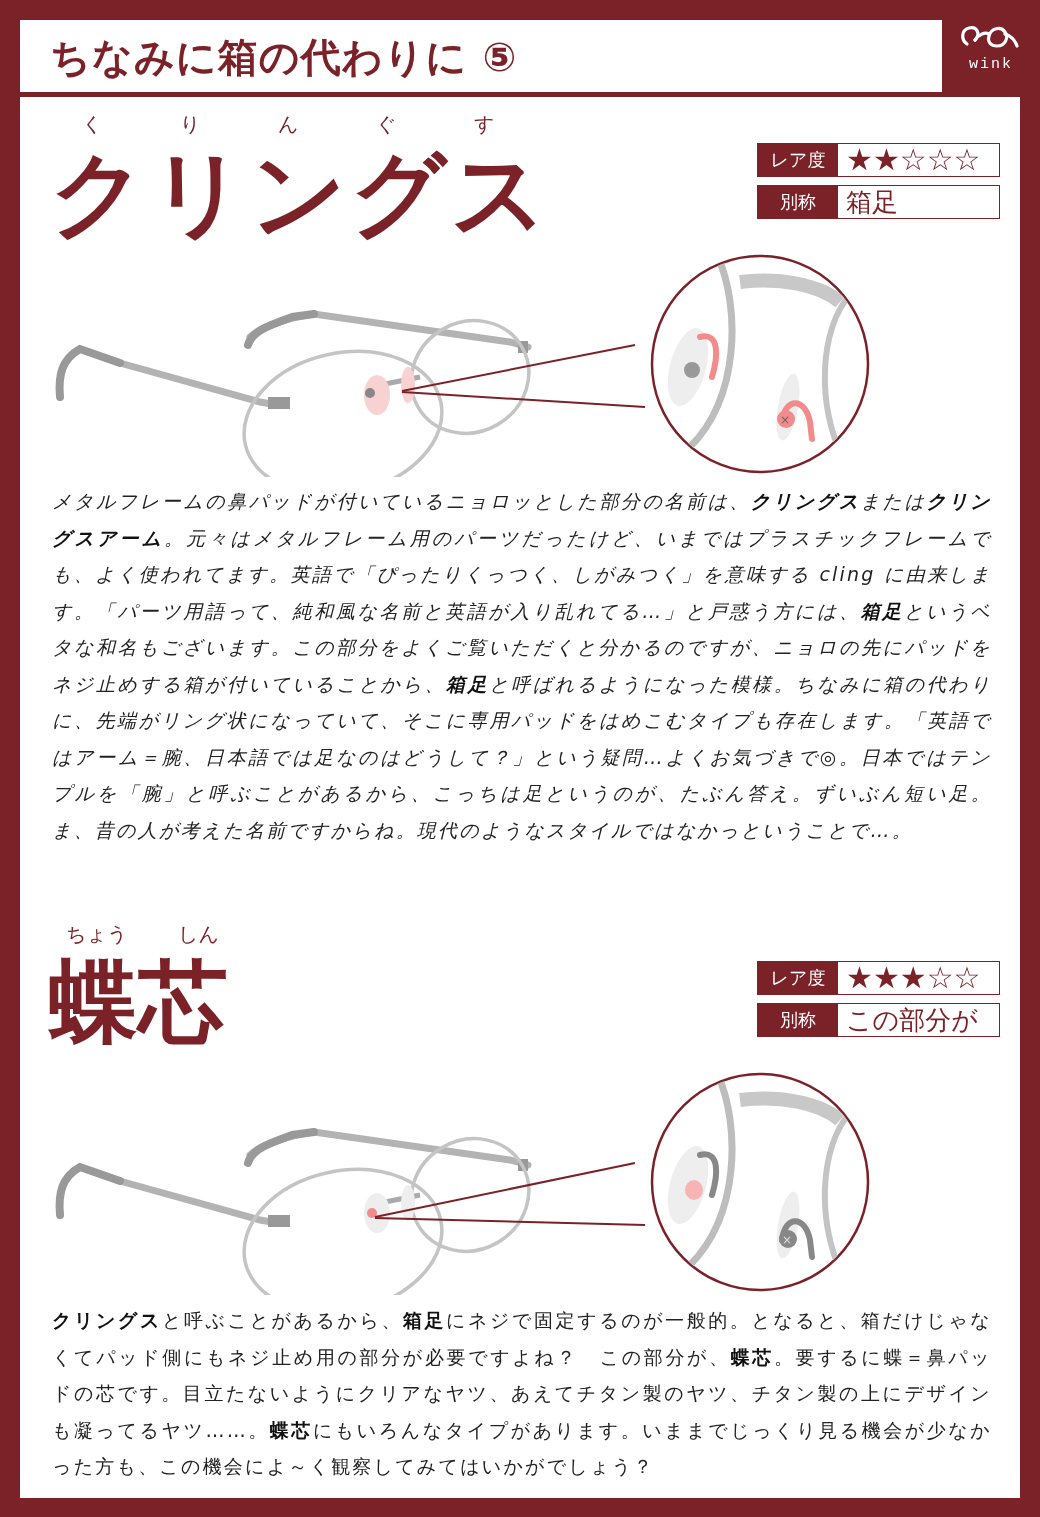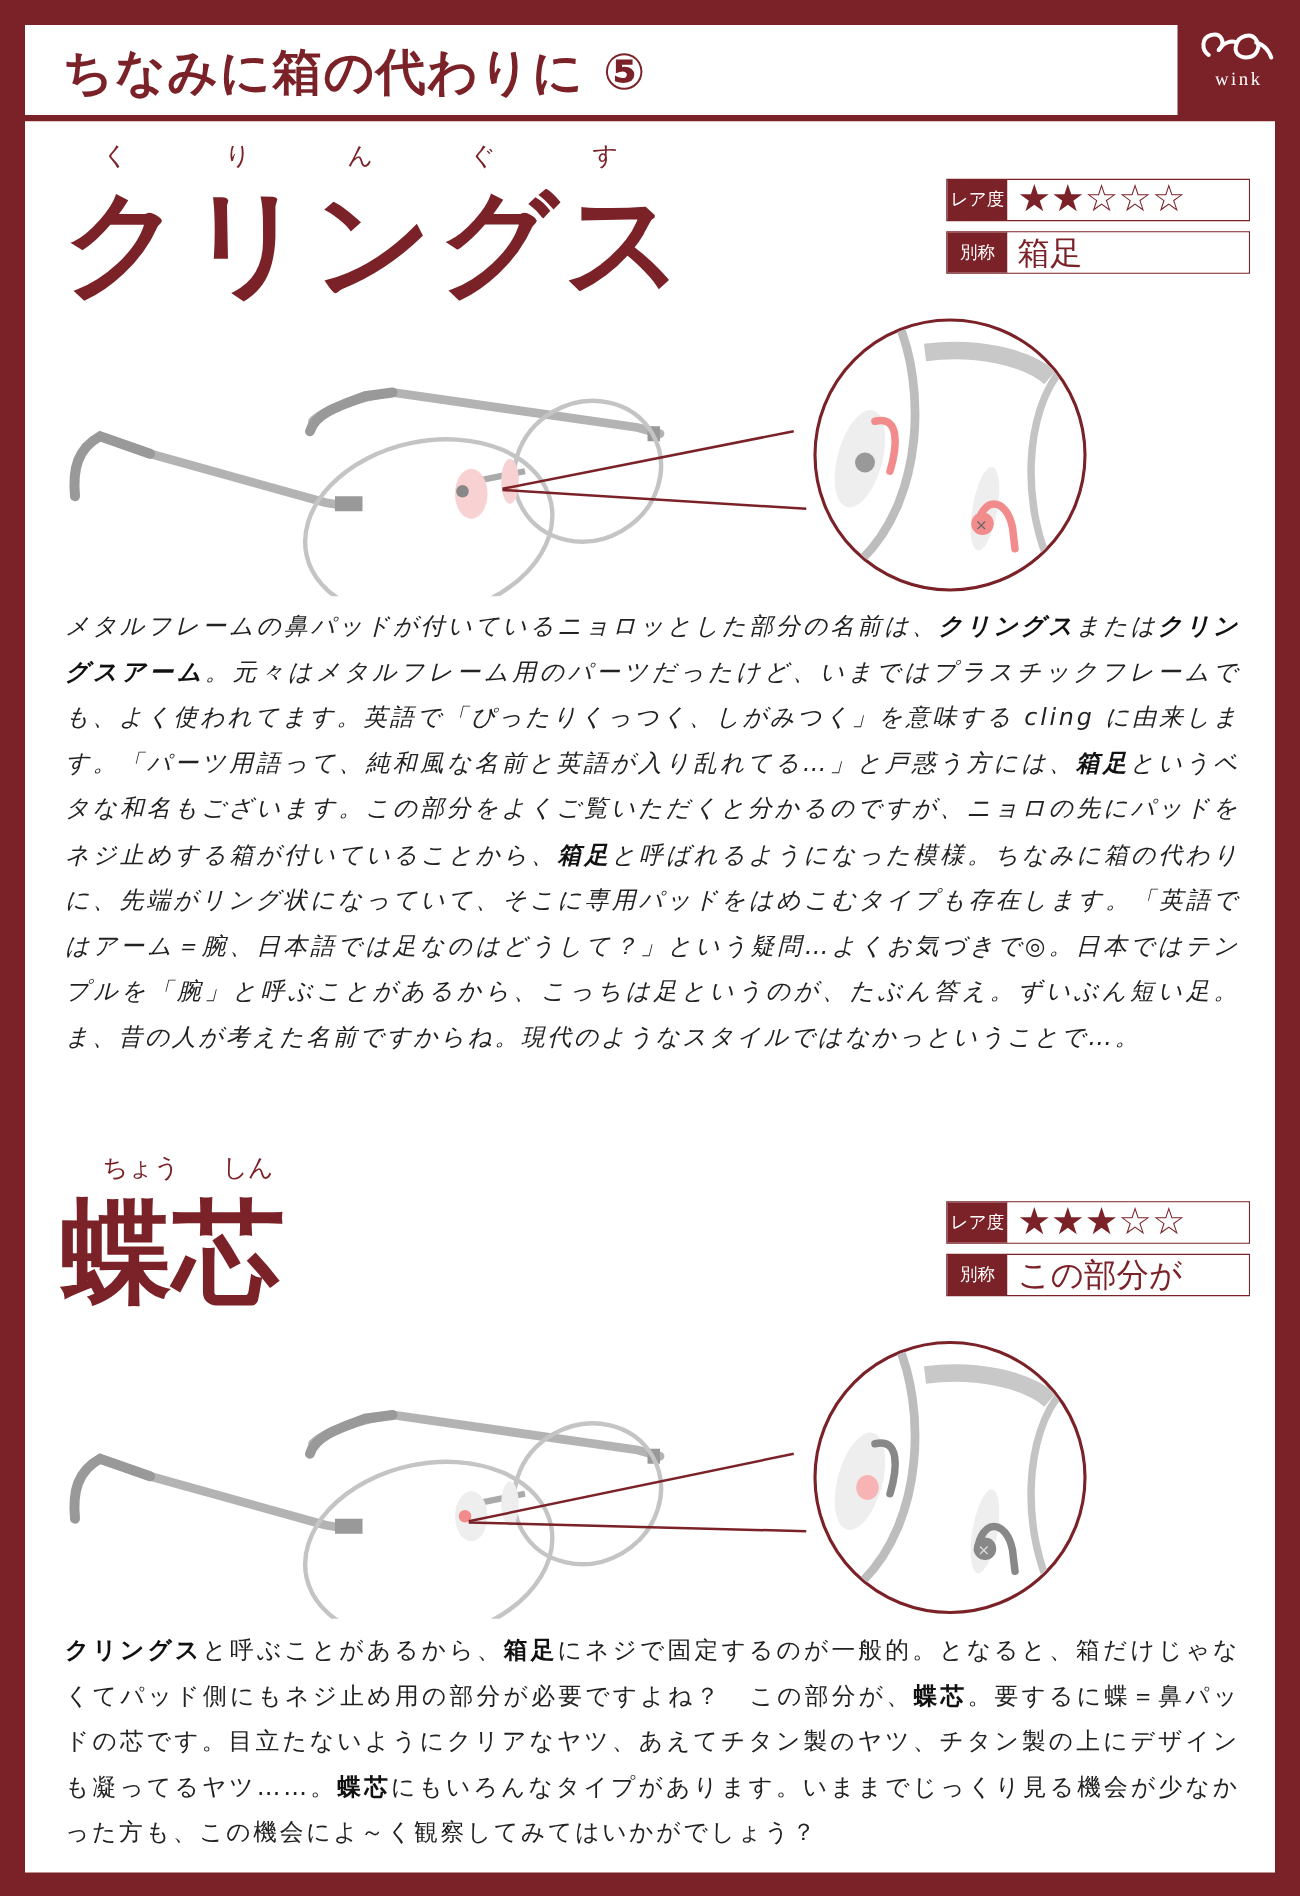--- a/index.html
+++ b/index.html
@@ -14,38 +14,38 @@
   .title-text {
     position: absolute; left: 30px; top: 10px; font-size: 40px; font-weight: bold;
     color: #7b2228; letter-spacing: 1px; white-space: nowrap;
   }
   .logo {
     position: absolute; left: 942px; top: 12px; width: 98px; height: 70px;
     color: #fff; text-align: center;
   }
   .logo svg { display: block; margin: 10px auto 0; }
   .logo-text {
-    font-family: Liberation Serif, serif; font-size: 15px;
+    font-family: Liberation Mono, monospace; font-size: 15px;
     letter-spacing: 2px; margin-top: 0px;
   }
   .panel {
     position: absolute; left: 20px; top: 97px; width: 1000px; height: 1401px;
     background: #fff;
   }
   .ruby {
     position: absolute; color: #7b2228; font-size: 20px; white-space: nowrap;
   }
   .ruby span { position: absolute; top: 0; }
   .big-term {
     position: absolute; color: #7b2228; font-weight: bold; white-space: nowrap;
   }
   .info-table { position: absolute; left: 737px; width: 243px; }
   .info-row { display: flex; height: 34px; margin-bottom: 8px; border: 1.5px solid #7b2228; box-sizing: border-box; }
   .info-label {
-    width: 48px; background: #7b2228; color: #fff; font-size: 14px;
+    width: 80px; background: #7b2228; color: #fff; font-size: 18px;
     display: flex; align-items: center; justify-content: center; flex-shrink: 0;
   }
   .info-value {
     flex: 1; color: #7b2228; display: flex; align-items: center; padding-left: 8px;
     font-size: 26px; background: #fff;
   }
   .stars { font-size: 30px; letter-spacing: 0px; line-height: 1; }
   .body-text {
     position: absolute; left: 32px; width: 940px; font-size: 19px; line-height: 36.5px;
     color: #222; letter-spacing: 2.2px; text-align: justify;
@@ -135,21 +135,21 @@
       </g>
     </svg>
 
     <div class="body-text" style="top:386px;font-style:italic;">
       <span>メタルフレームの鼻パッドが付いているニョロッとした部分の名前は、</span><b>クリングス</b><span>または</span><b>クリングスアーム</b><span>。元々はメタルフレーム用のパーツだったけど、いまではプラスチックフレームでも、よく使われてます。英語で「ぴったりくっつく、しがみつく」を意味する cling に由来します。「パーツ用語って、純和風な名前と英語が入り乱れてる…」と戸惑う方には、</span><b>箱足</b><span>というベタな和名もございます。この部分をよくご覧いただくと分かるのですが、ニョロの先にパッドをネジ止めする箱が付いていることから、</span><b>箱足</b><span>と呼ばれるようになった模様。ちなみに箱の代わりに、先端がリング状になっていて、そこに専用パッドをはめこむタイプも存在します。「英語ではアーム＝腕、日本語では足なのはどうして？」という疑問…よくお気づきで◎。日本ではテンプルを「腕」と呼ぶことがあるから、こっちは足というのが、たぶん答え。ずいぶん短い足。ま、昔の人が考えた名前ですからね。現代のようなスタイルではなかっということで…。</span>
     </div>
   </div>
 
   <div>
     <div class="ruby" style="left:46px; top:824px; width:200px; height:26px;">
-      <span style="left:16px">ちょう</span>
+      <span style="left:0px">ちょう</span>
       <span style="left:112px">しん</span>
     </div>
     <div class="big-term" style="left:28px; top:845px; font-size:90px;">蝶芯</div>
 
     <div class="info-table" style="top:864px;">
       <div class="info-row">
         <div class="info-label">レア度</div>
         <div class="info-value stars">★★★☆☆</div>
       </div>
       <div class="info-row">

